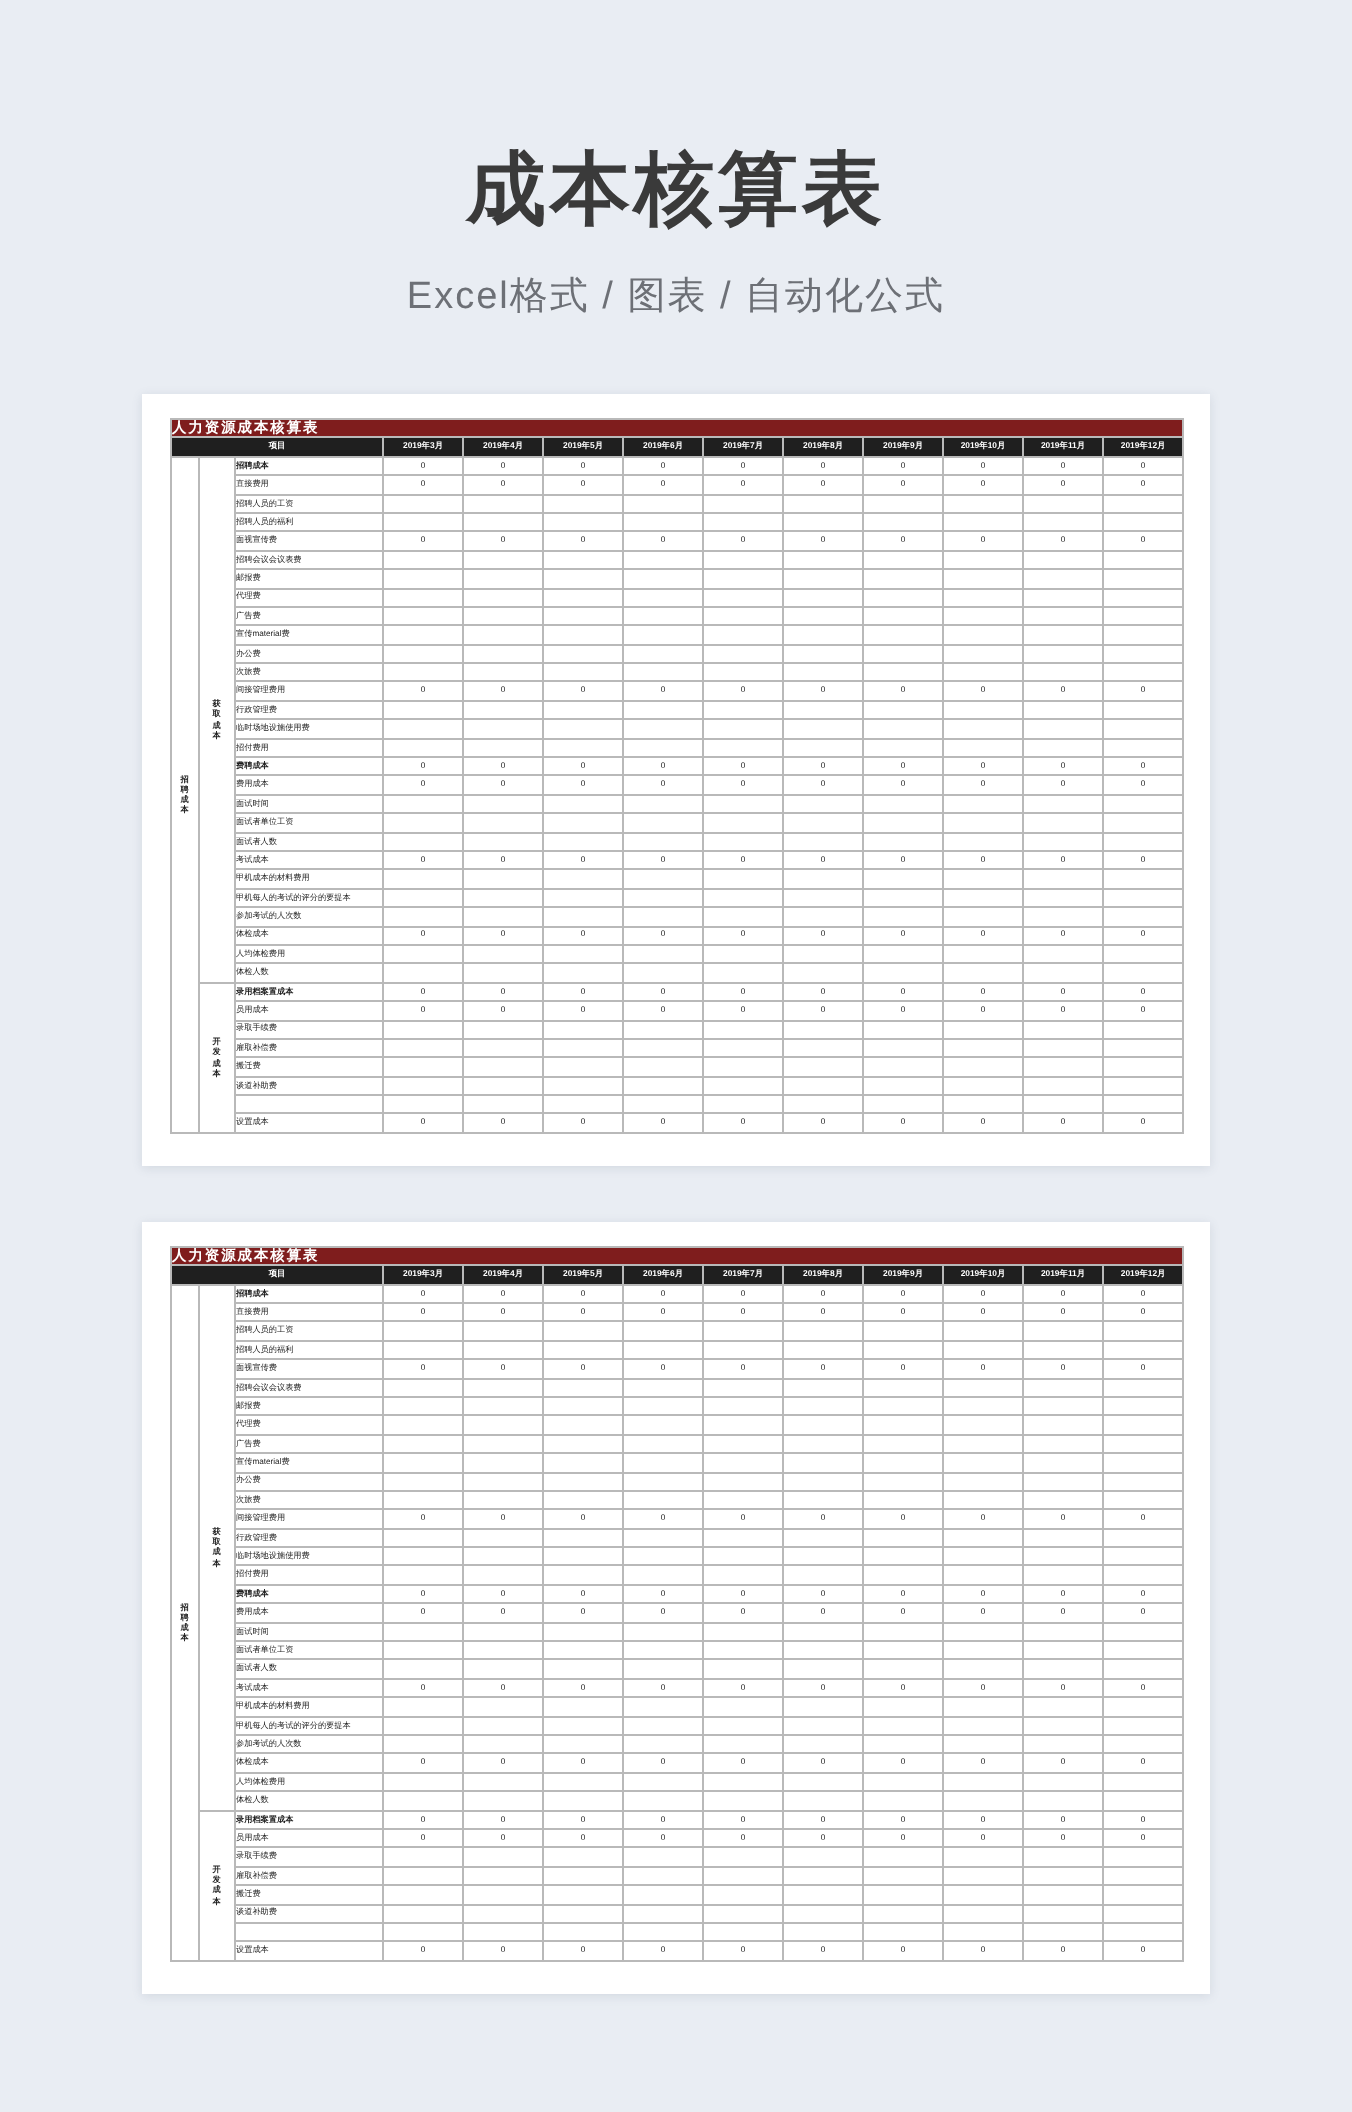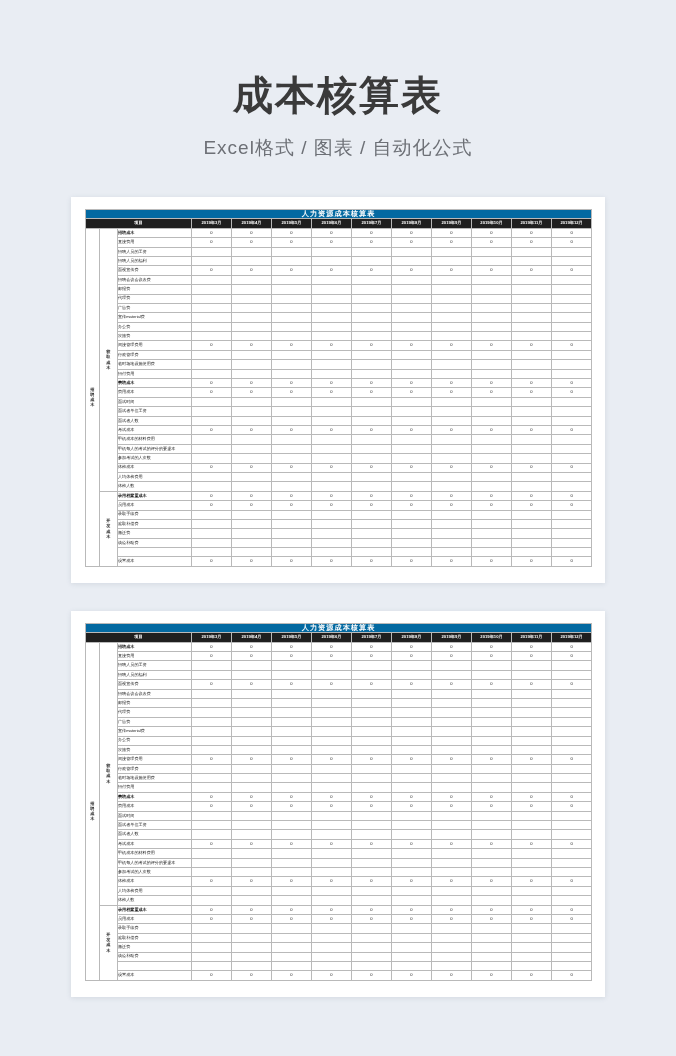--- a/index.html
+++ b/index.html
@@ -58,23 +58,22 @@
     line-height: 1.1;
   }
   table.sheet td, table.sheet th {
     border: 0.4px solid #b9b9b9;
     padding: 0;
     height: 8.4px;
     overflow: hidden;
     white-space: nowrap;
   }
   .title-row td {
-    background: #0369a1;
+    background: #7f1d1d;
     color: #ffffff;
-    text-align: center;
     font-size: 7.2px;
     font-weight: bold;
     letter-spacing: 1px;
     height: 13px;
     border: 0.4px solid #1f1f1f;
   }
   .head-row td {
     background: #1f1f1f;
     color: #ffffff;
     text-align: center;

